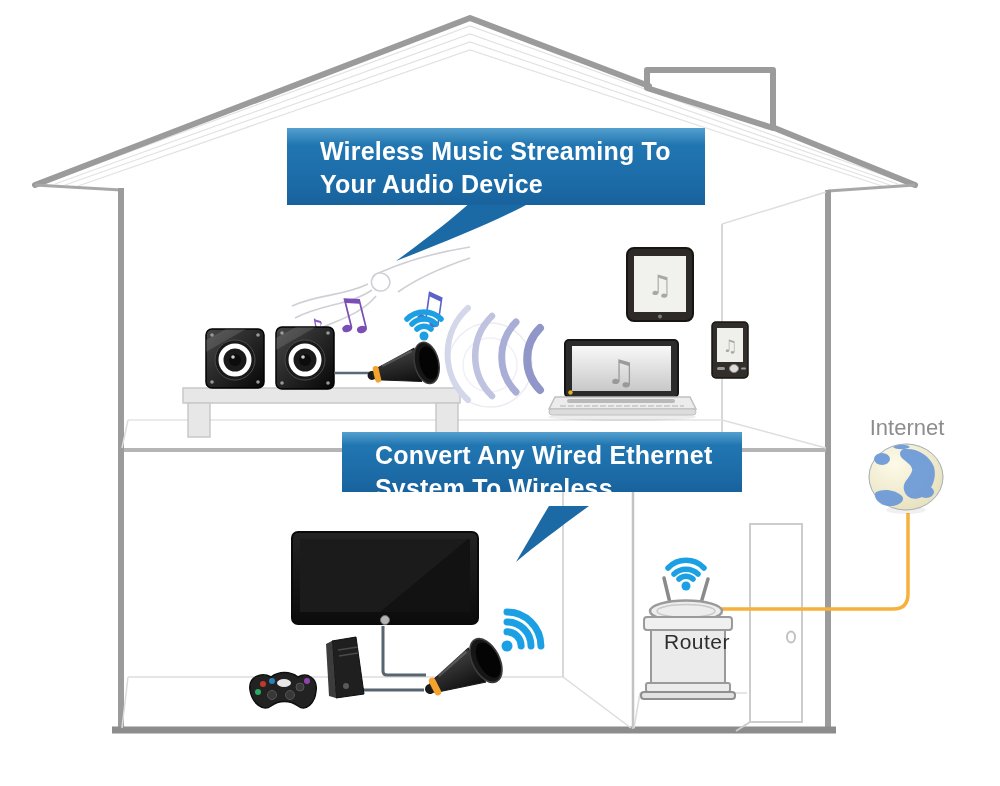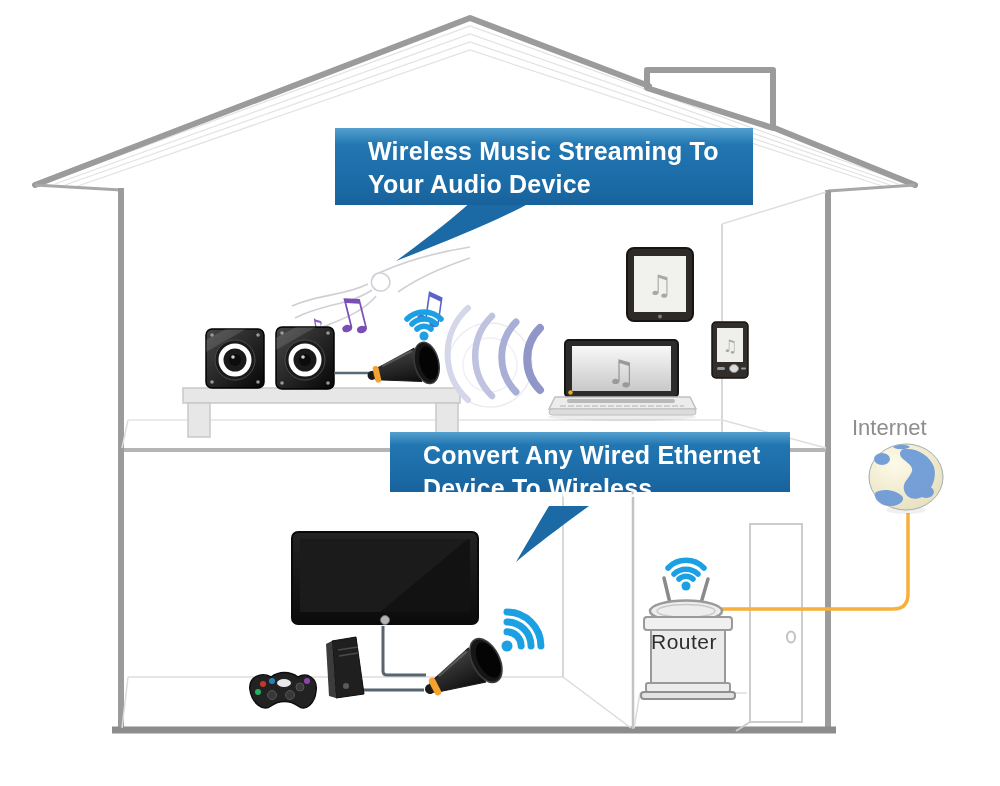--- a/index.html
+++ b/index.html
@@ -1,25 +1,25 @@
 <!DOCTYPE html>
 <html><head>
 <meta charset="utf-8">
 <style>
   html,body{margin:0;padding:0;background:#ffffff;}
   .stage{position:relative;width:1000px;height:786px;background:#ffffff;overflow:hidden;
          font-family:"Liberation Sans",sans-serif;}
   .stage svg{position:absolute;left:0;top:0;}
   .callout{position:absolute;color:#fff;font-weight:bold;font-size:25px;line-height:33px;
            padding:7px 10px 0 33px;letter-spacing:.2px;box-sizing:border-box;
-           background:linear-gradient(180deg,#54a0cf 0%,#2176b1 22%,#1b6aa6 75%,#18629c 100%);margin-left:48px;}
+           background:linear-gradient(180deg,#54a0cf 0%,#2176b1 22%,#1b6aa6 75%,#18629c 100%);}
   .callout div{white-space:nowrap;}
   #callout-audio{left:287px;top:128px;width:418px;height:77px;}
   #callout-ethernet{left:342px;top:432px;width:400px;height:60px;}
-  .plainlabel{position:absolute;text-align:left;}
+  .plainlabel{position:absolute;text-align:center;}
   #label-internet{left:852px;top:415px;width:110px;font-size:22px;color:#8d8d8d;}
   #label-router{left:651px;top:630px;width:92px;font-size:21px;color:#2e2e2e;letter-spacing:.5px;}
 </style>
 </head>
 <body>
 
 <div class="stage">
 <svg width="1000" height="786" viewBox="0 0 1000 786">
   <defs>
     <linearGradient id="spkGrad" x1="0" y1="0" x2="1" y2="1">
@@ -270,18 +270,18 @@
   <path d="M549,506 L589,506 C560,527 535,546 516,562 C528,542 538,524 549,506 Z" fill="#1b6aa6"></path>
 </svg>
 
 <div class="callout" id="callout-audio">
   <div>Wireless Music Streaming To</div>
   <div>Your Audio Device</div>
 </div>
 
 <div class="callout" id="callout-ethernet">
   <div>Convert Any Wired Ethernet</div>
-  <div>Device To Wireless</div>
+  <div>System To Wireless</div>
 </div>
 
 <div class="plainlabel" id="label-internet">Internet</div>
 <div class="plainlabel" id="label-router">Router</div>
 </div>
 
 </body></html>

